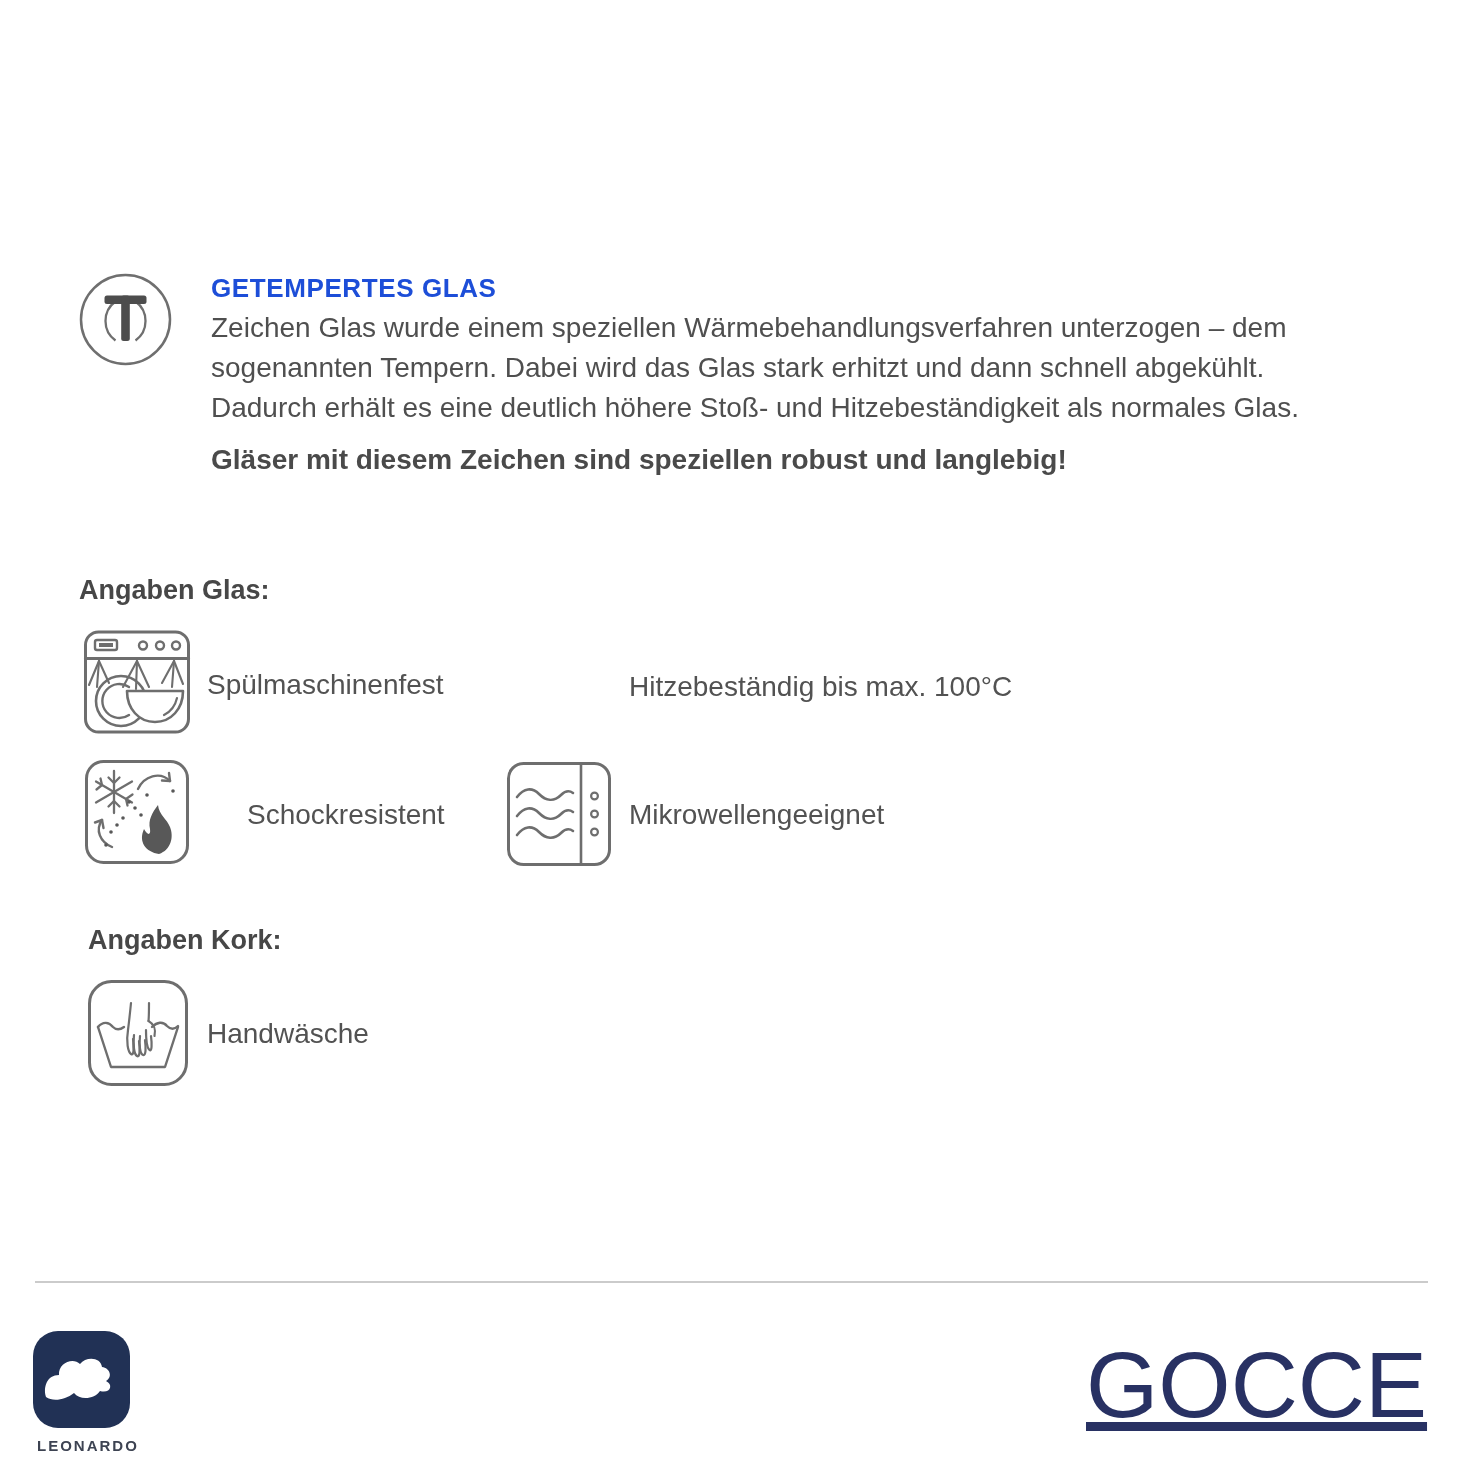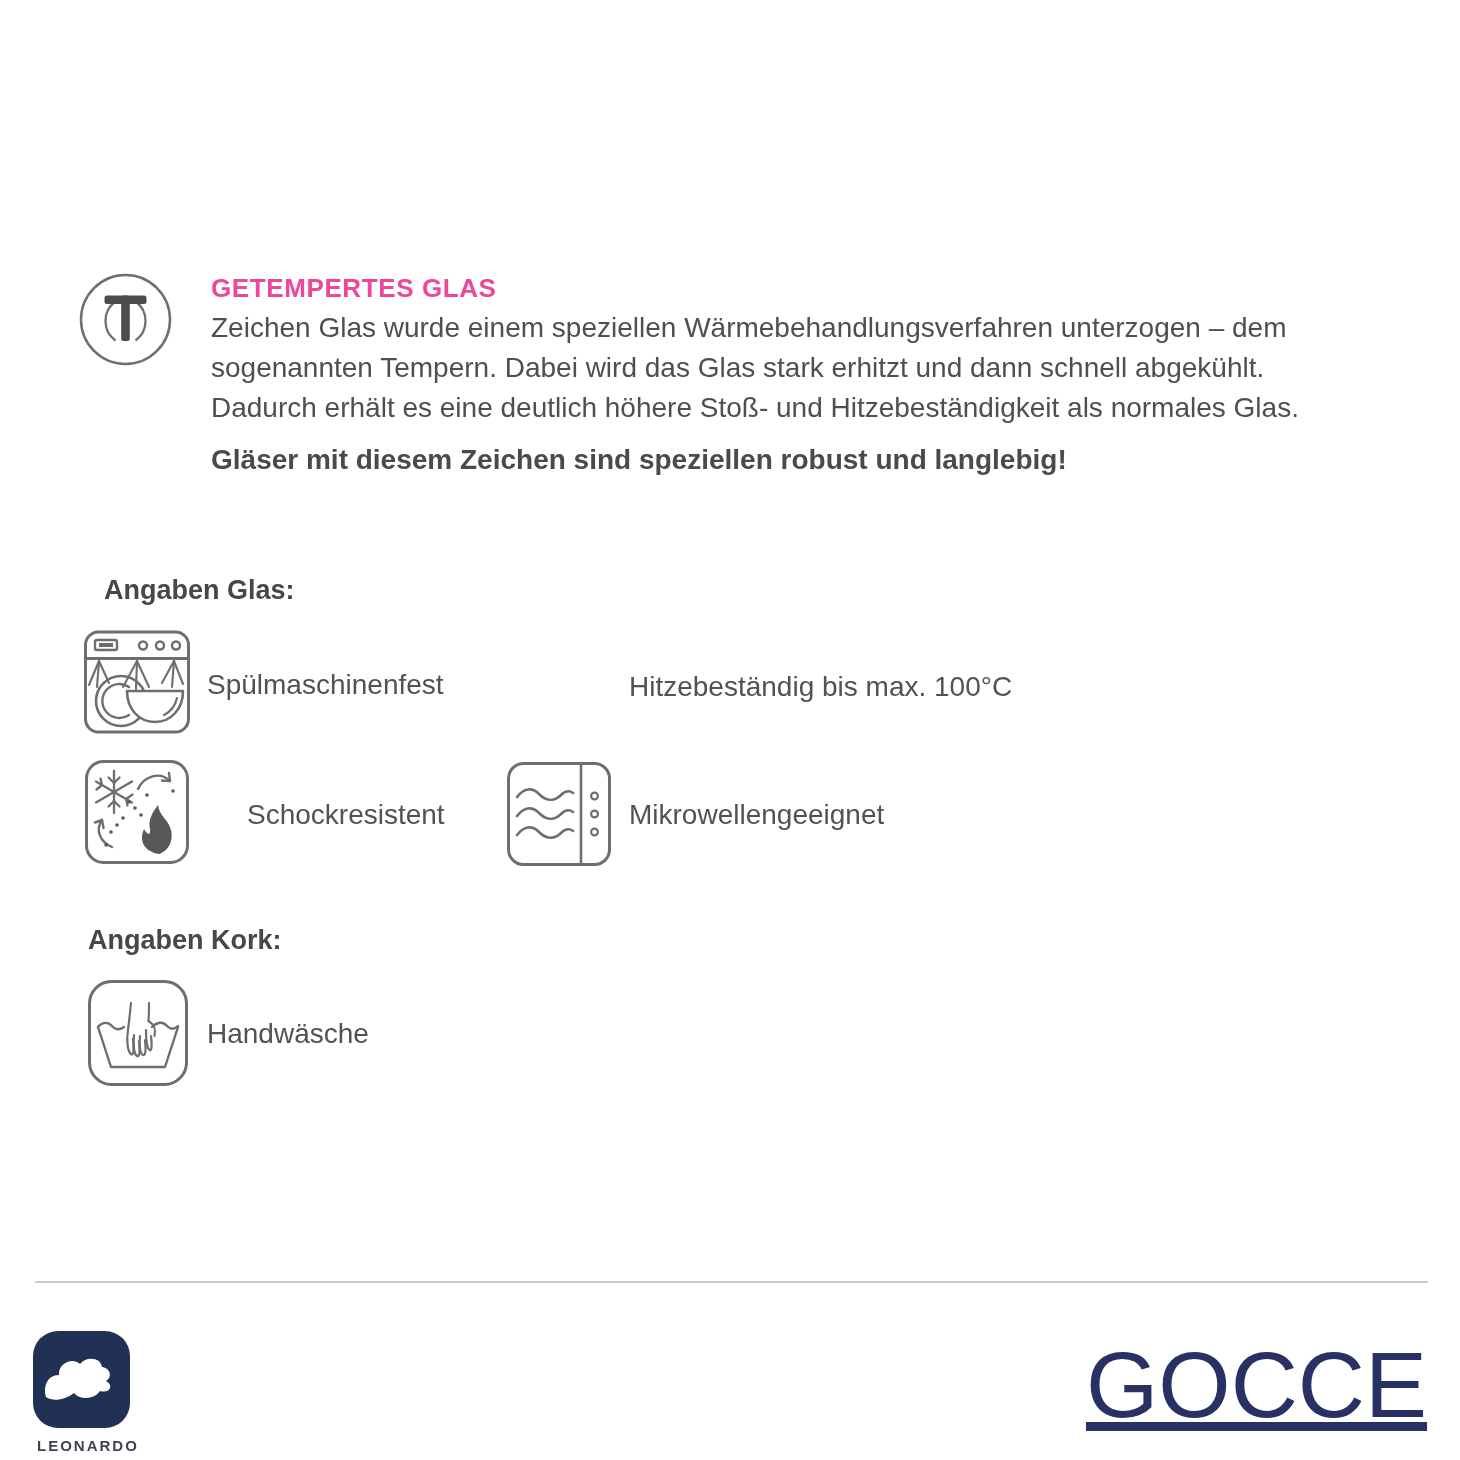--- a/index.html
+++ b/index.html
@@ -12,40 +12,40 @@
     font-family: "Liberation Sans", sans-serif;
     color: #4e4e4e;
     overflow: hidden;
   }
   .abs { position: absolute; }
 
   
   .t-symbol { left: 78px; top: 272px; width: 95px; height: 95px; }
   .info-heading {
     left: 211px; top: 273px;
-    font-size: 26px; font-weight: bold; color: #ec4899;
+    font-size: 26px; font-weight: bold; color: #1d4ed8;
     letter-spacing: 0.6px;
   }
   .info-body {
     left: 211px; top: 308px;
     font-size: 28px; line-height: 40px; color: #4f4f4f;
     white-space: nowrap;
   }
   .info-tagline {
     left: 211px; top: 444px;
     font-size: 28px; font-weight: bold; color: #4a4a4a;
     white-space: nowrap;
   }
 
   
   .section-heading {
     font-size: 27px; font-weight: bold; color: #474747;
     white-space: nowrap;
   }
-  .glas-heading { left: 104px; top: 575px; }
+  .glas-heading { left: 79px; top: 575px; }
   .kork-heading { left: 88px; top: 925px; }
 
   
   .care-label {
     font-size: 28px; color: #525252; white-space: nowrap;
   }
   svg { display: block; }
   .ln  { fill: none; stroke: #6e6e6e; stroke-width: 3;   stroke-linecap: round; stroke-linejoin: round; }
   .ln2 { fill: none; stroke: #6e6e6e; stroke-width: 2.4; stroke-linecap: round; stroke-linejoin: round; }
   .fillg { fill: #585858; stroke: none; }

